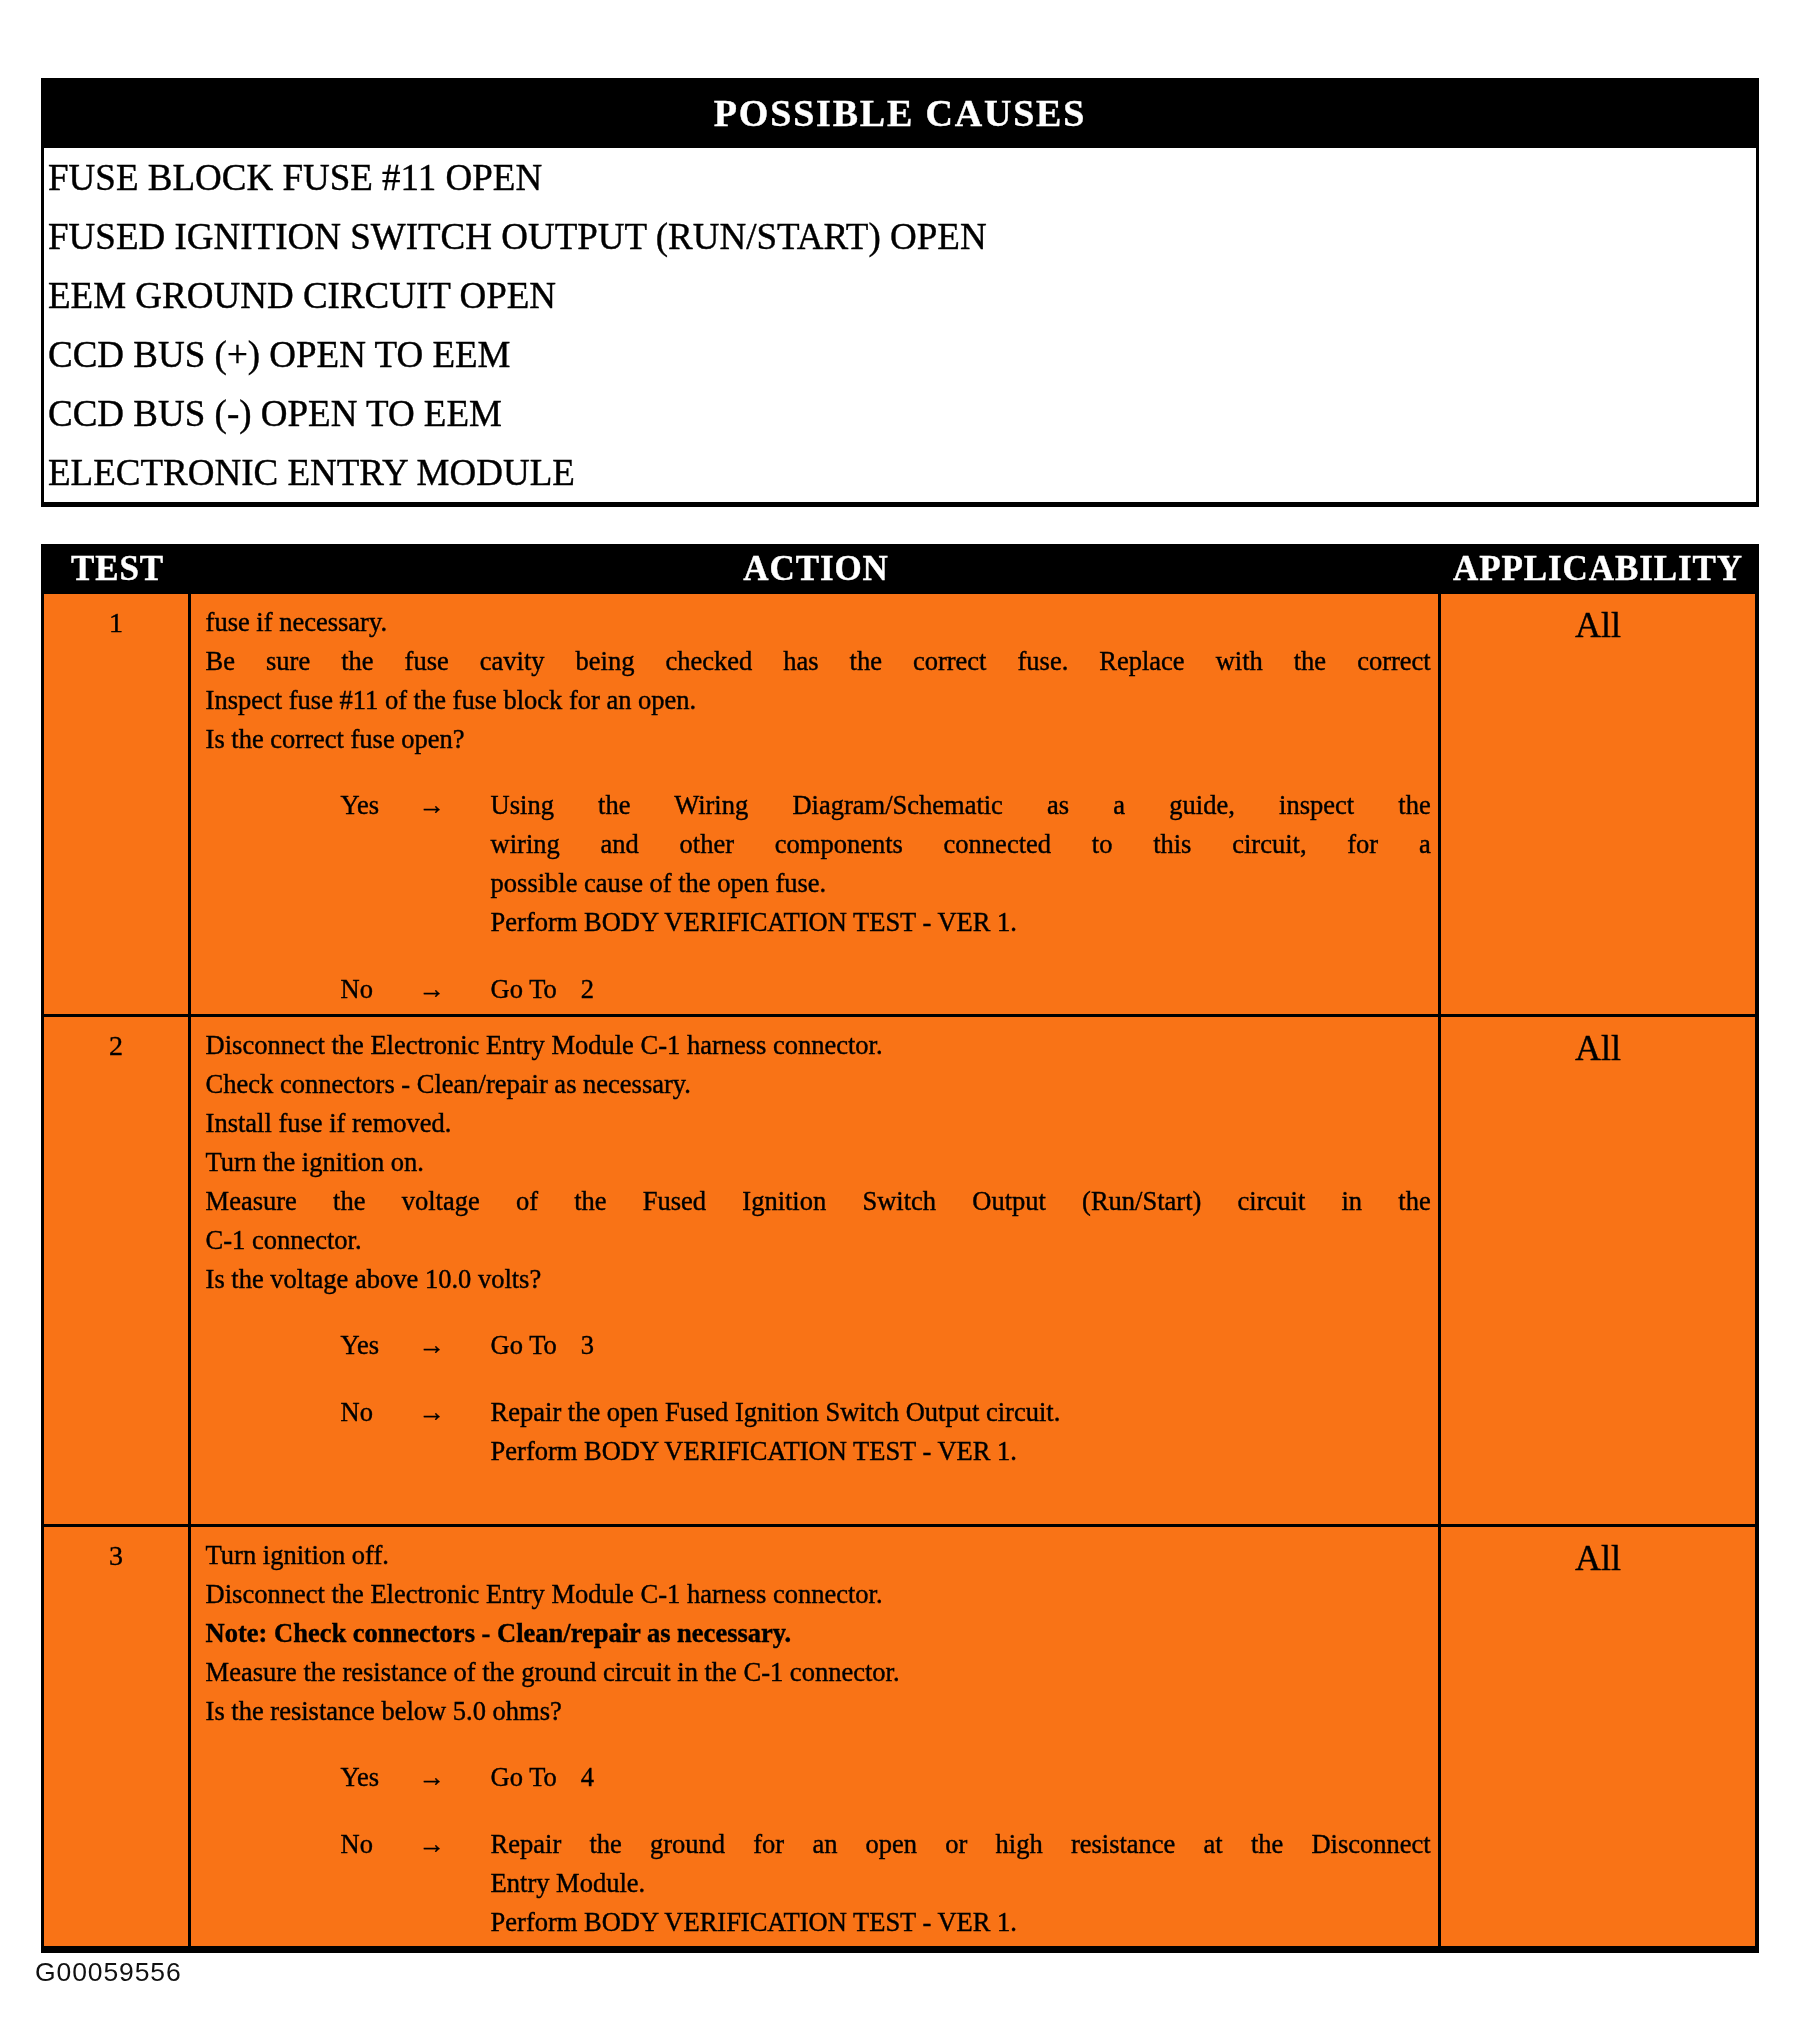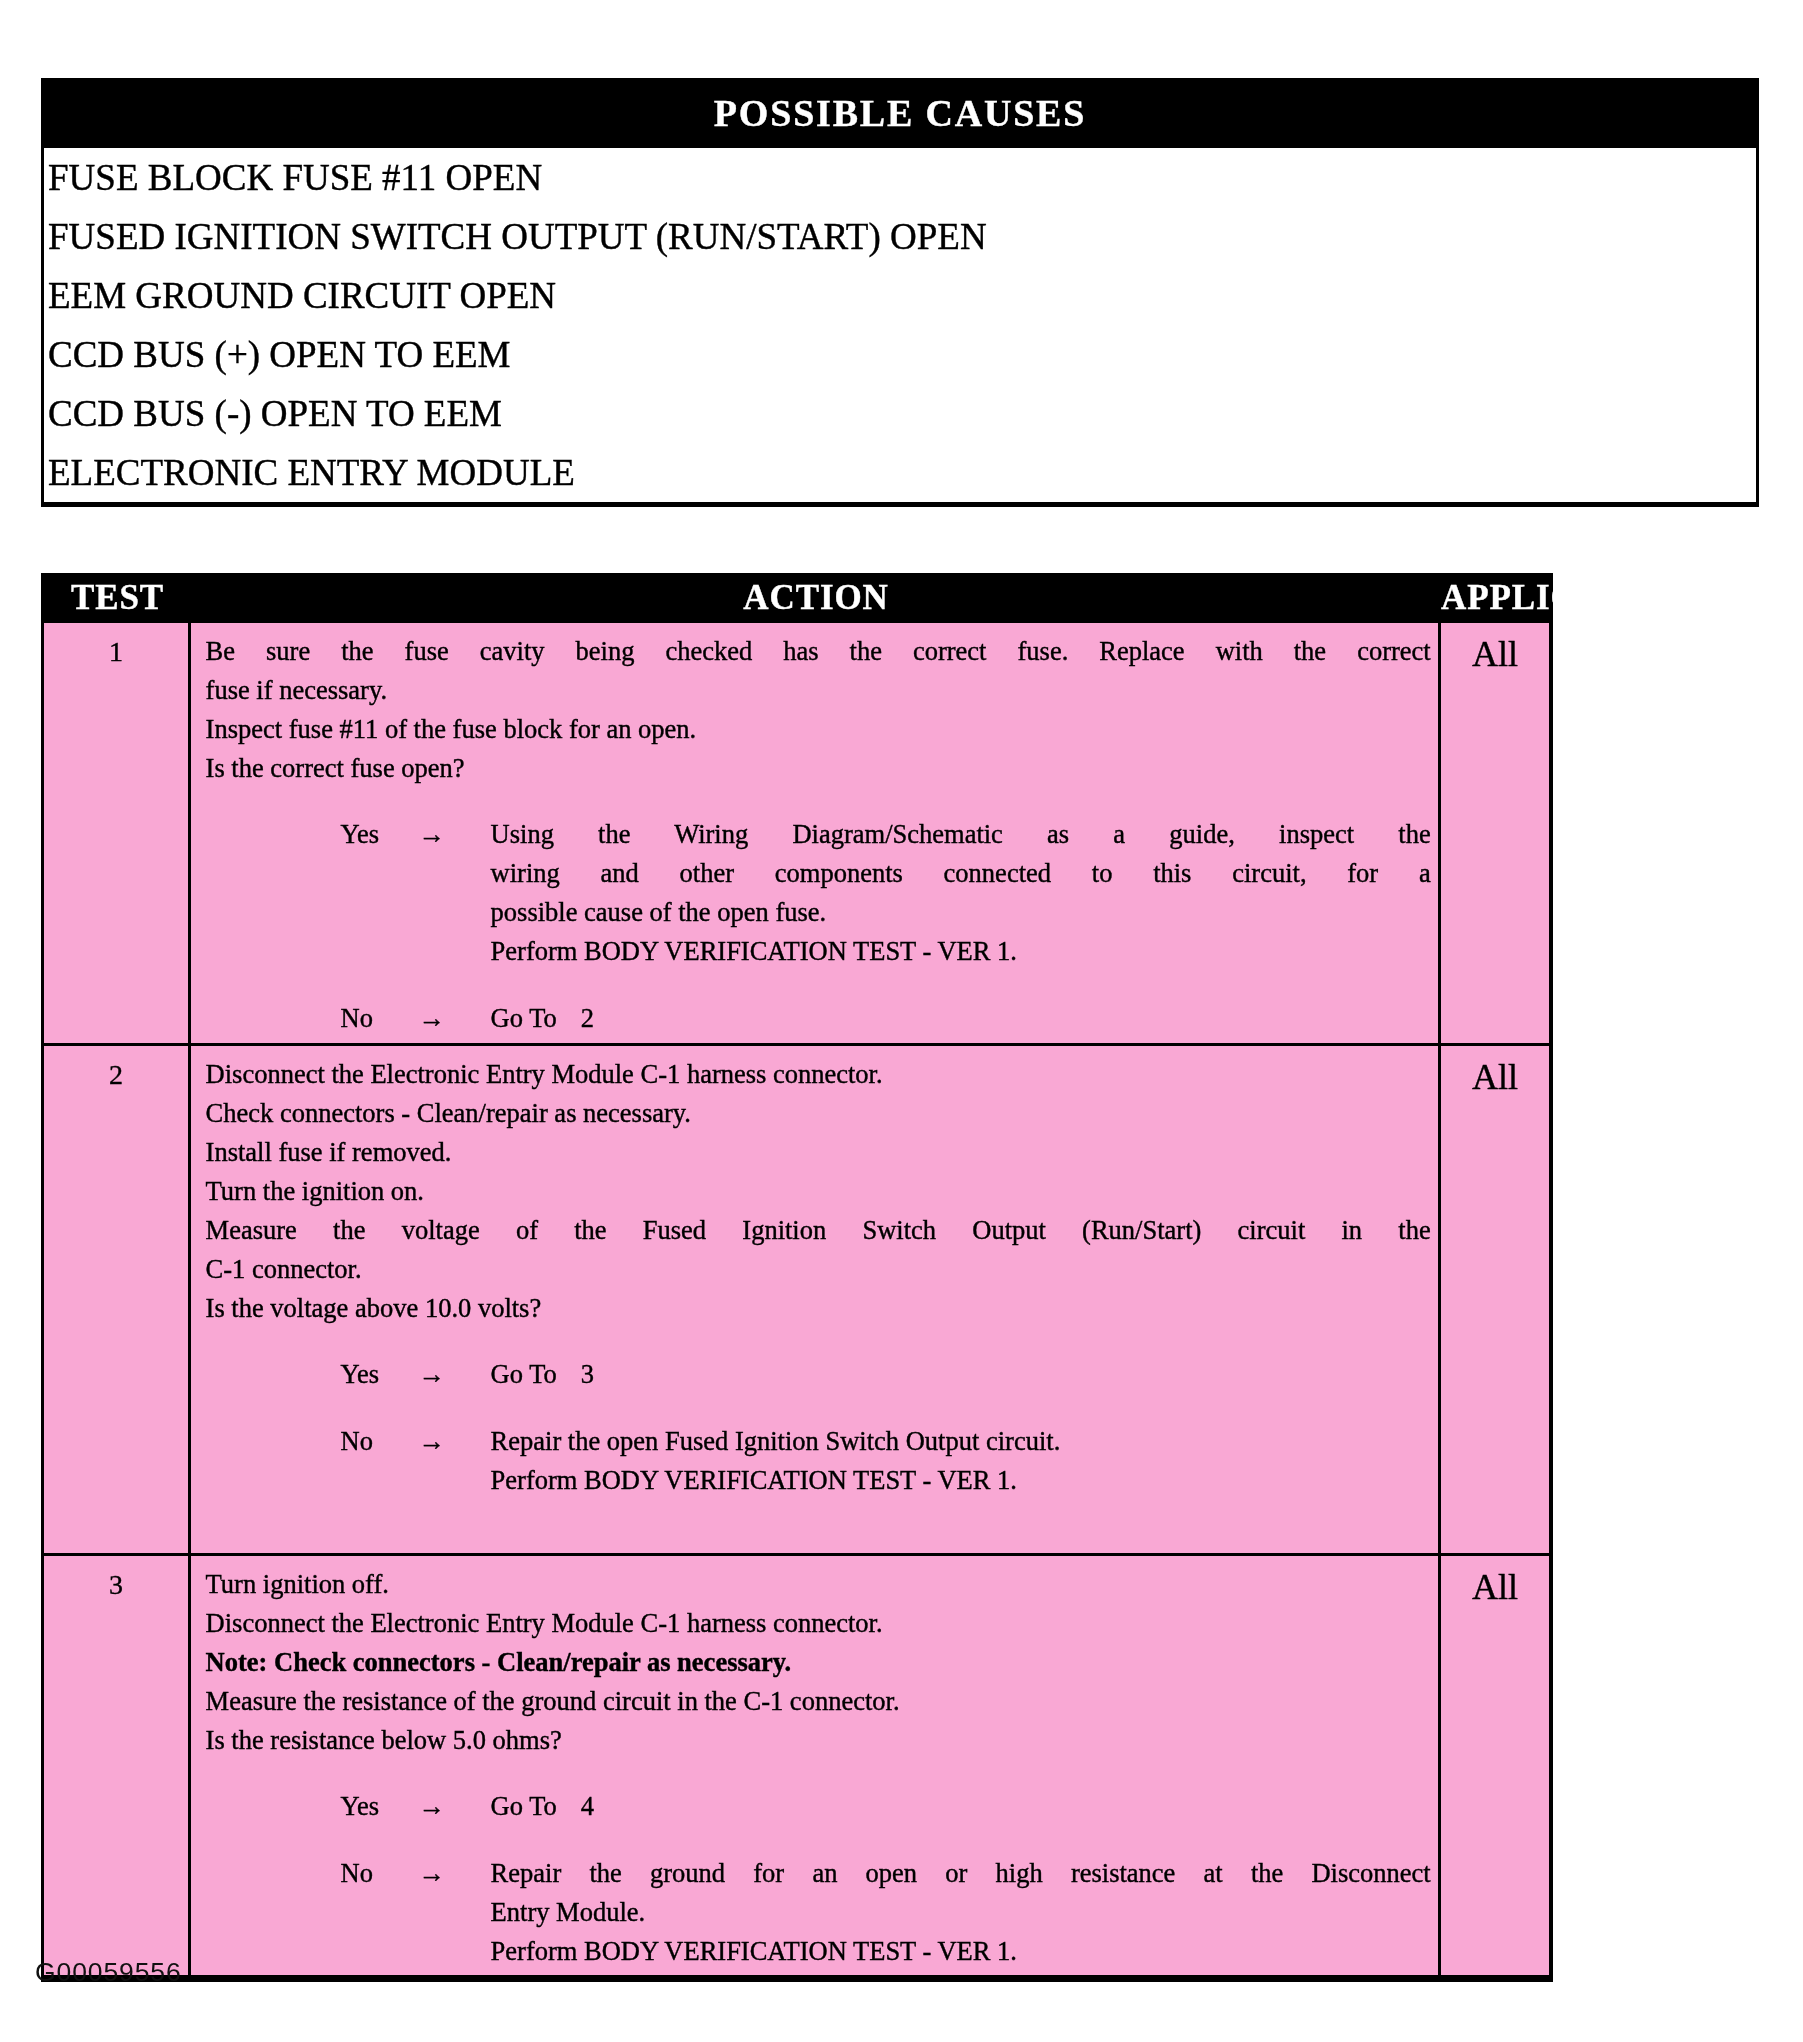--- a/index.html
+++ b/index.html
@@ -20,23 +20,23 @@
     height:70px;background:#000;color:#fff;
     display:flex;align-items:center;justify-content:center;
     font-size:38px;font-weight:bold;letter-spacing:1.8px;
   }
   .causes-item{
     height:59px;line-height:59px;padding-left:4px;
     font-size:37px;white-space:nowrap;overflow:hidden;
   }
   
   .test-table{
-    position:absolute;left:41px;top:544px;width:1512px;
+    position:absolute;left:41px;top:544px;width:1718px;
     border-left:3.7px solid #000;border-right:4.6px solid #000;border-bottom:7.3px solid #000;
-    box-sizing:border-box;background:#f9a8d4;margin-top:29px;
+    box-sizing:border-box;background:#f97316;
   }
   .t-header{
     height:50px;background:#000;color:#fff;
     display:grid;grid-template-columns:147px 1250px 1fr;
     align-items:center;
     font-size:35px;font-weight:bold;letter-spacing:0.9px;
   }
   .t-header .hcell{text-align:center;}
   .t-row{
     display:grid;grid-template-columns:147px 1250px 1fr;
@@ -96,22 +96,22 @@
 <div class="test-table">
   <div class="t-header">
     <div class="hcell">TEST</div>
     <div class="hcell">ACTION</div>
     <div class="hcell">APPLICABILITY</div>
   </div>
   <div id="test-rows">
       <div class="t-row r0">
         <div class="cell-test">1</div>
         <div class="cell-action">
+          <div class="line">fuse if necessary.</div>
           <div class="line j">Be sure the fuse cavity being checked has the correct fuse. Replace with the correct</div>
-          <div class="line">fuse if necessary.</div>
           <div class="line">Inspect fuse #11 of the fuse block for an open.</div>
           <div class="line">Is the correct fuse open?</div>
           <div class="branch">
             <span class="b-label">Yes</span>
             <span class="b-arrow">→</span>
             <div class="b-text">
               <div class="line j">Using the Wiring Diagram/Schematic as a guide, inspect the</div>
               <div class="line j">wiring and other components connected to this circuit, for a</div>
               <div class="line">possible cause of the open fuse.</div>
               <div class="line">Perform BODY VERIFICATION TEST - VER 1.</div>

